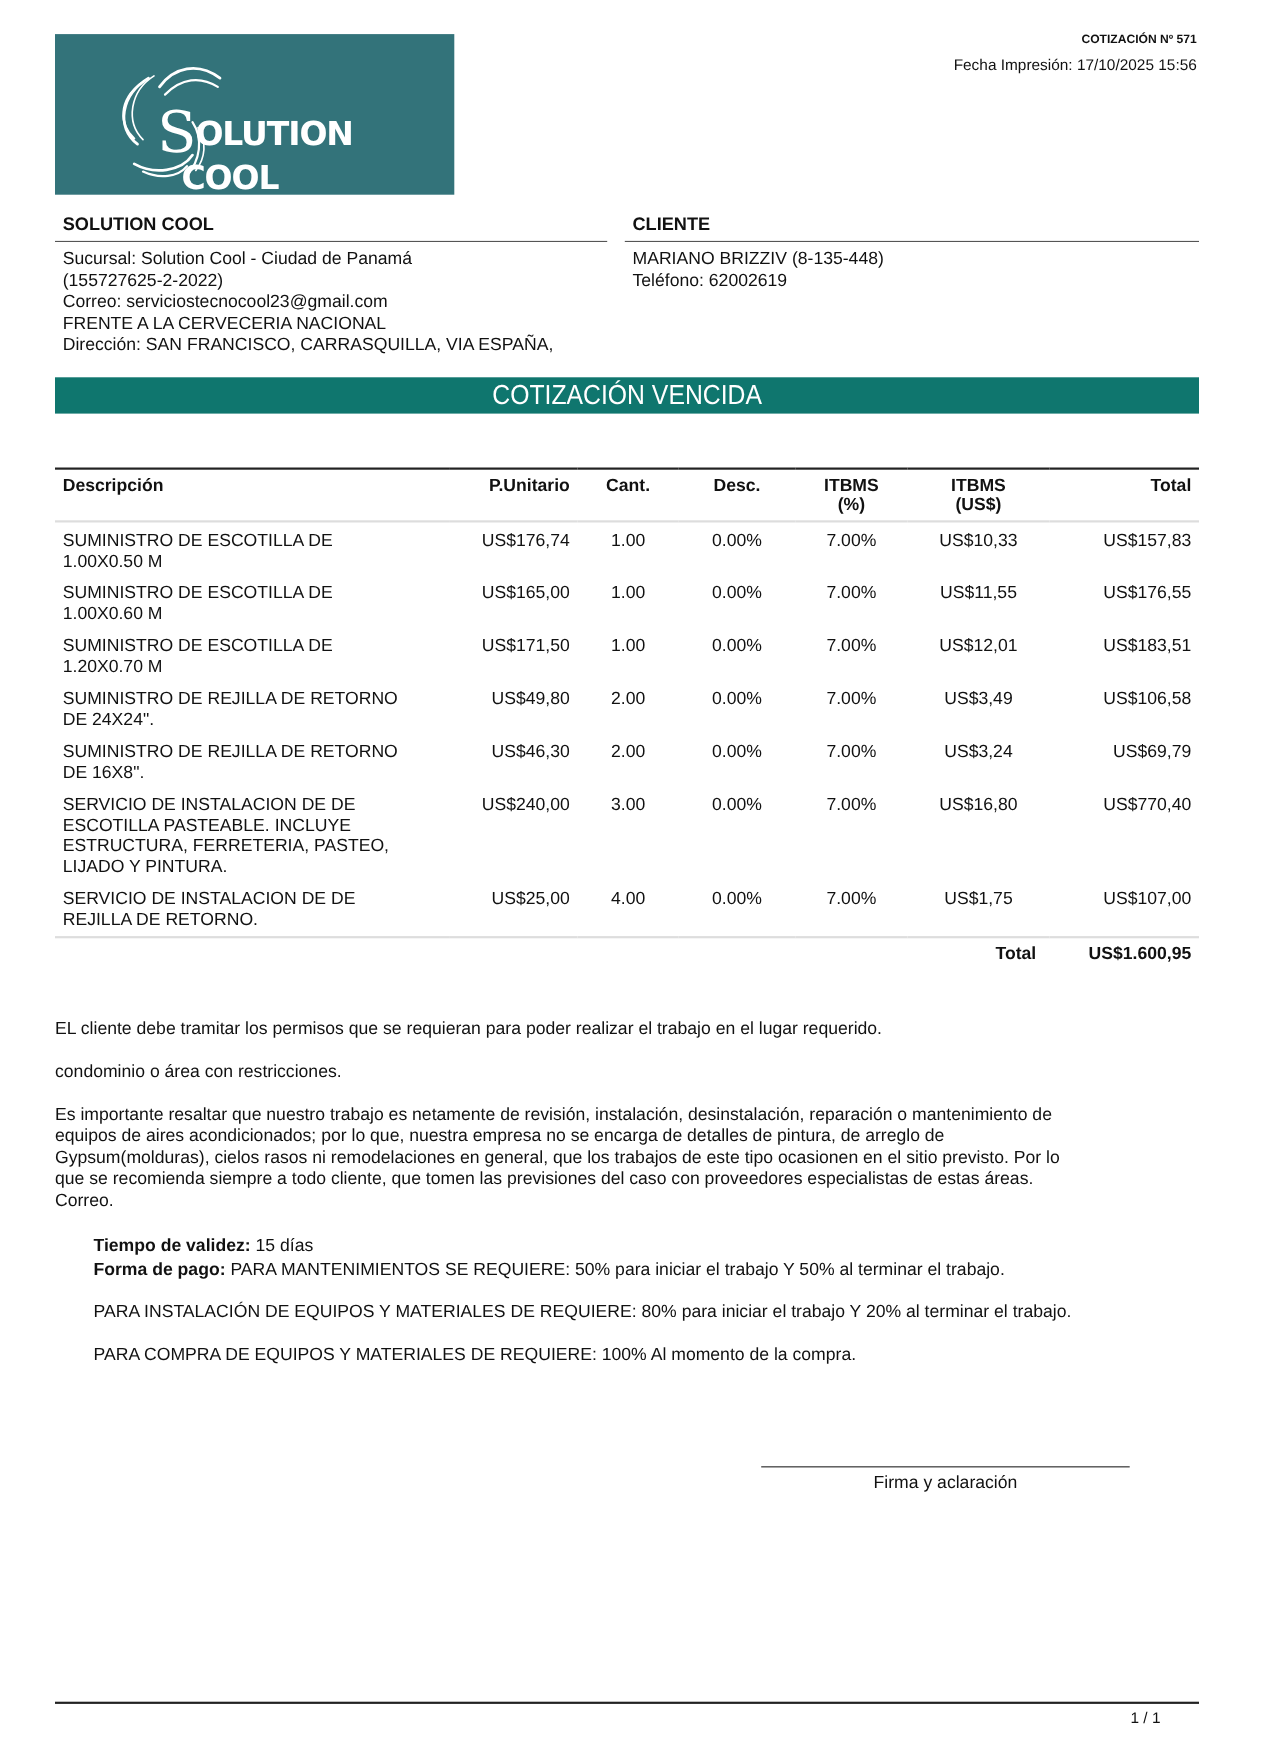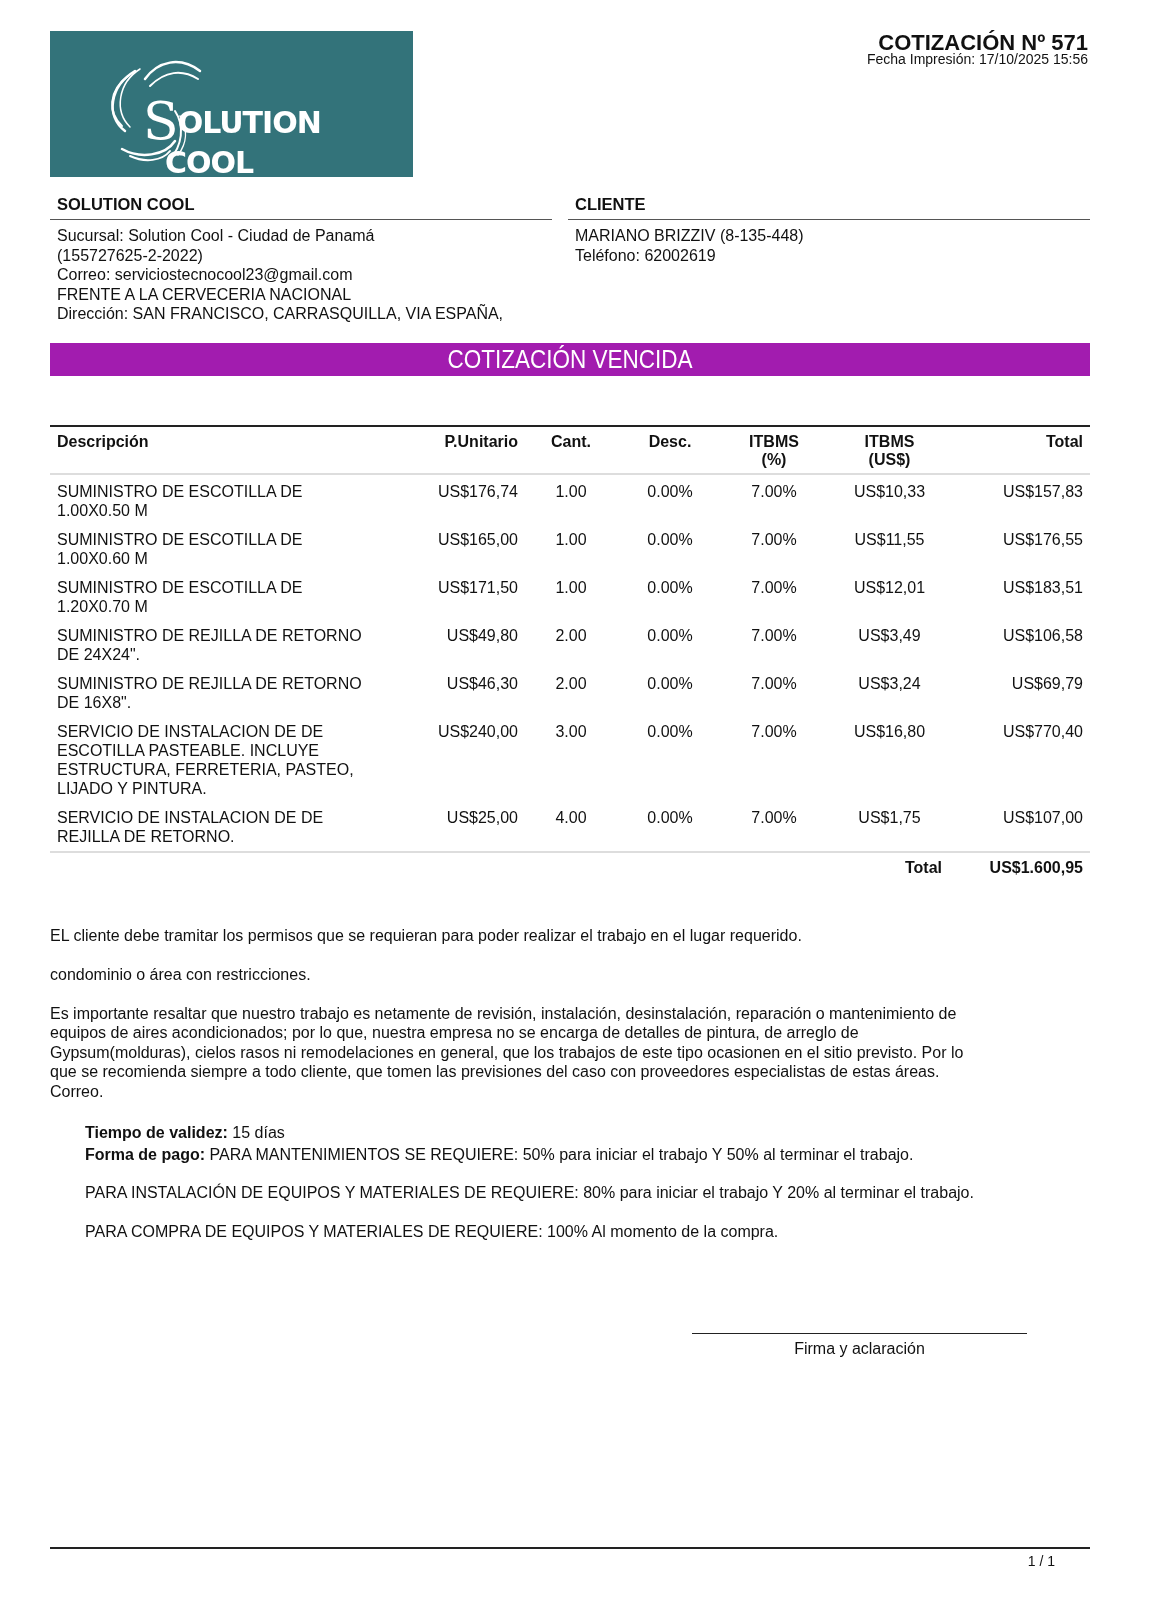--- a/index.html
+++ b/index.html
@@ -10,33 +10,33 @@
   .abs { position: absolute; }
   
   .logo {
     left: 50px; top: 31px; width: 363px; height: 146px; background: #33737a;
   }
   .logo svg { position: absolute; left: 0; top: 0; }
   .logo-text {
     position: absolute; left: 115px; top: 54px; color: #ffffff;
     font-family: "DejaVu Sans", sans-serif; font-weight: bold; font-size: 30px; letter-spacing: -1px;
   }
-  .quote-title { right: 62px; top: 30px; font-weight: bold; font-size: 22px; text-align: right; }
+  .quote-title { right: 62px; top: 30px; font-weight: bold; font-size: 11px; text-align: right; }
   .print-date { right: 62px; top: 51px; font-size: 14px; text-align: right; }
 
   
   .party-head {
     top: 195px; height: 25px; font-weight: bold; font-size: 16.5px;
     border-bottom: 1.5px solid #555; padding-left: 7px; box-sizing: border-box;
   }
   .party-body { font-size: 16px; line-height: 19.5px; padding-left: 7px; }
 
   
   .banner {
-    left: 50px; top: 343px; width: 1040px; height: 33px; background: #a21caf;
+    left: 50px; top: 343px; width: 1040px; height: 33px; background: #0f766e;
     color: #ffffff; text-align: center; font-size: 25px; line-height: 33px;
     font-family: "Liberation Sans", sans-serif; transform-origin: center;
   }
   .banner span { display: inline-block; transform: scaleX(0.9); }
 
   
   table.items {
     position: absolute; left: 50px; top: 425px; width: 1040px;
     border-collapse: collapse; font-size: 16px;
   }

